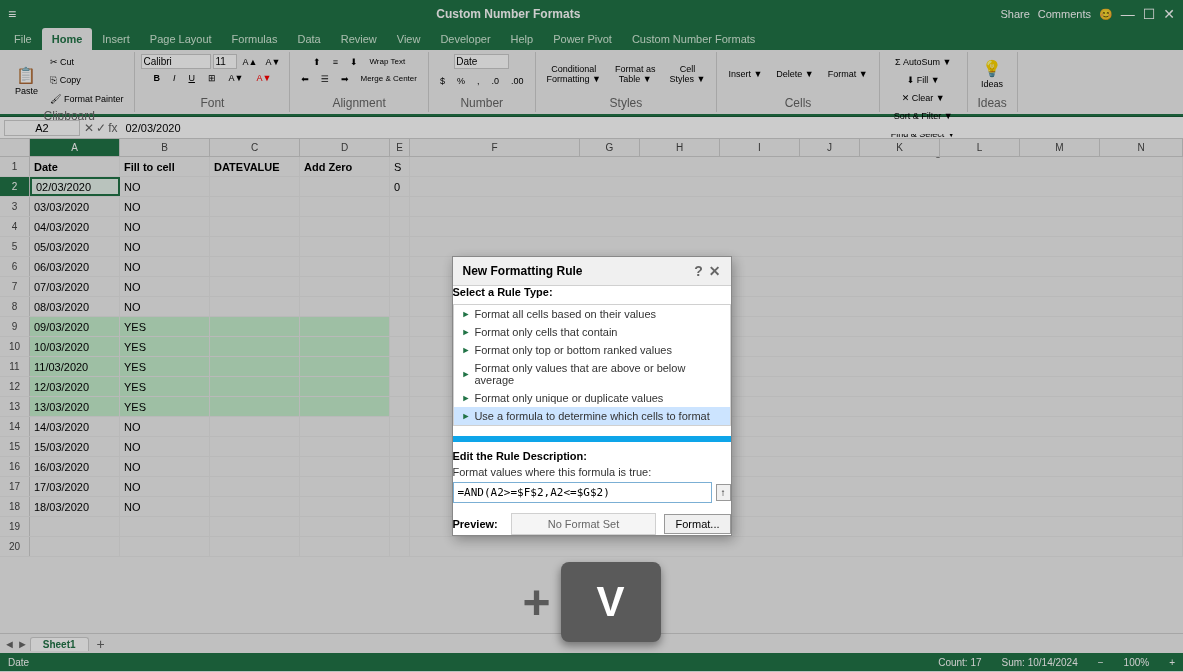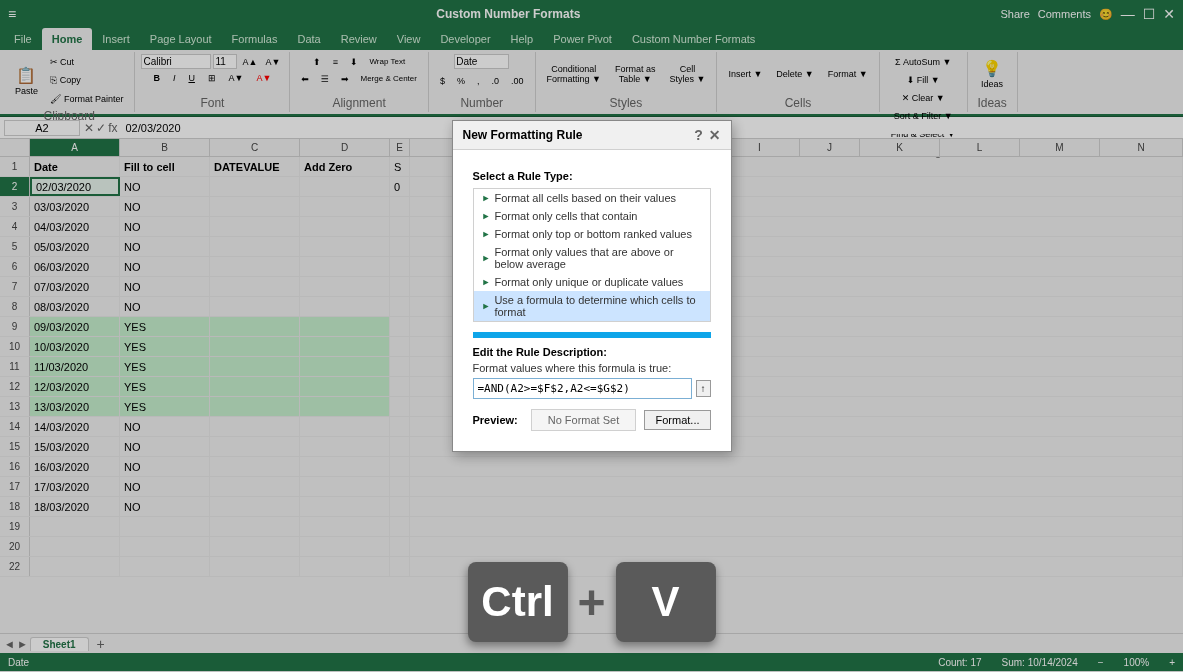--- a/index.html
+++ b/index.html
@@ -219,21 +219,21 @@
       gap: 20px;
     }
     .status-right { margin-left: auto; display: flex; gap: 20px; align-items: center; }
 
     
     .dialog-overlay {
       position: fixed;
       top: 0; left: 0; width: 100%; height: 100%;
       background: rgba(0,0,0,0.2);
       display: flex;
-      align-items: flex-start;
+      align-items: center;
       justify-content: center;
       padding-top: 120px;
       z-index: 100;
     }
     .dialog {
       background: white;
       border: 1px solid #888;
       box-shadow: 2px 4px 12px rgba(0,0,0,0.3);
       width: 280px;
       font-size: 11px;
@@ -242,21 +242,21 @@
       background: #f0f0f0;
       border-bottom: 1px solid #d0d0d0;
       padding: 6px 10px;
       display: flex;
       align-items: center;
       justify-content: space-between;
       font-size: 12px;
       font-weight: 600;
     }
     .dialog-title-icons { display: flex; gap: 6px; align-items: center; color: #666; font-size: 14px; }
-    .dialog-body { padding: 20px; }
+    .dialog-body { padding: 0; }
     .dialog-section-label { font-weight: 600; margin-bottom: 6px; font-size: 11px; }
     .rule-type-list { border: 1px solid #d0d0d0; background: white; }
     .rule-type-item {
       padding: 3px 8px;
       cursor: pointer;
       font-size: 11px;
       display: flex;
       align-items: center;
       gap: 4px;
       color: #333;
@@ -708,29 +708,20 @@
       </div>
       <div class="sheet-row">
         <div class="row-num">20</div>
         <div class="cell cell-A"></div>
         <div class="cell cell-B"></div>
         <div class="cell cell-C"></div>
         <div class="cell cell-D"></div>
         <div class="cell cell-E"></div>
         <div class="cell cell-rest"></div>
       </div>
-      <div class="sheet-row">
-        <div class="row-num">22</div>
-        <div class="cell cell-A"></div>
-        <div class="cell cell-B"></div>
-        <div class="cell cell-C"></div>
-        <div class="cell cell-D"></div>
-        <div class="cell cell-E"></div>
-        <div class="cell cell-rest"></div>
-      </div>
     </div>
 </div>
 
 <div class="sheet-tabs">
   <span style="color:#666;cursor:pointer;">◄</span>
   <span style="color:#666;cursor:pointer;">►</span>
   <div class="sheet-tab active">Sheet1</div>
   <div class="sheet-tab-add">+</div>
 </div>
 
@@ -797,16 +788,15 @@
           <div class="preview-box">No Format Set</div>
           <button class="format-btn">Format...</button>
         </div>
       </div>
     </div>
 
   </div>
 </div>
 
 <div class="ctrl-v-overlay">
-  <div class="key-box">Ctrl</div>
   <div class="plus-sign">+</div>
   <div class="key-box">V</div>
 </div>
 
 </body></html>

